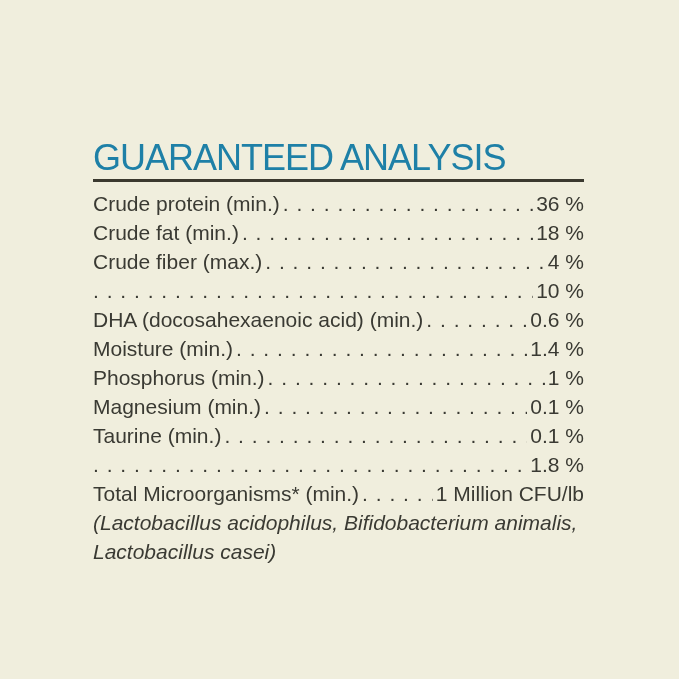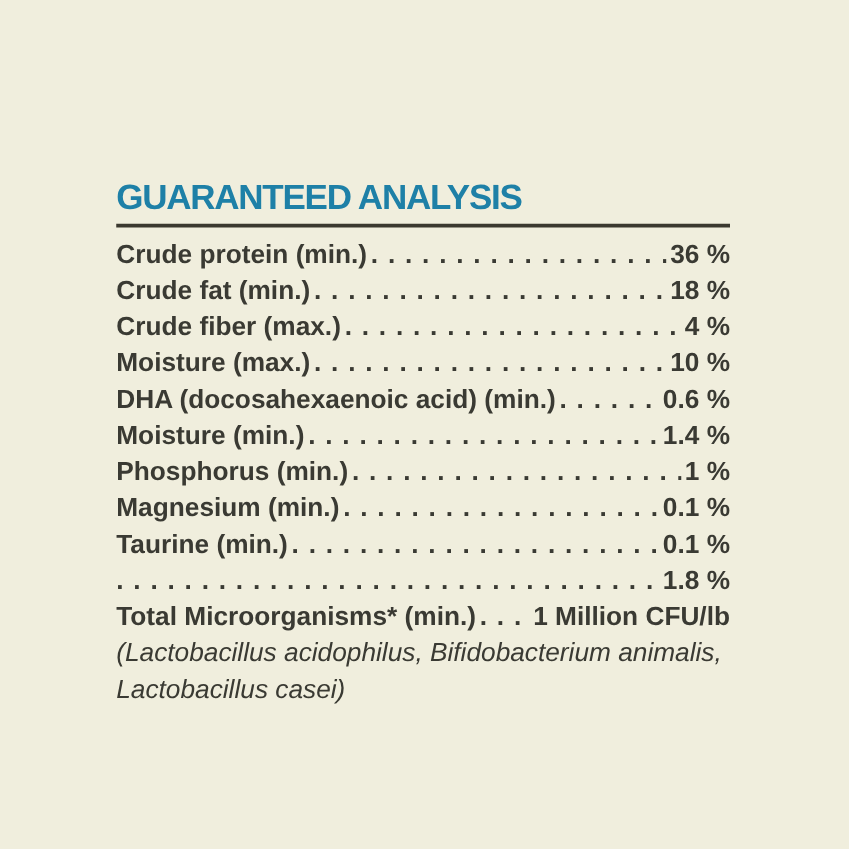--- a/index.html
+++ b/index.html
@@ -21,42 +21,41 @@
     height: 679px;
     background: var(--background-color, #f0eedd);
   }
   .content {
     position: absolute;
     left: 93px;
     top: 138px;
     width: 491px;
   }
   .title {
-    font-size: 28px;
-    font-weight: 700;
+    font-size: 36px;
+    font-weight: 400;
     letter-spacing: -1px;
     line-height: 40px;
     color: var(--accent-color, #1e80a7);
     white-space: nowrap;
   }
   .divider {
     margin-top: 1px;
     height: 3px;
     background: var(--rule-color, #3b392f);
   }
   .rows {
     margin-top: 7px;
     font-size: 21px;
   }
   .row {
     display: flex;
     align-items: center;
     line-height: 29px;
     white-space: nowrap;
-    font-weight: bold;
   }
   .row .label { flex: 0 0 auto; padding-right: 3px; }
   .row .dots {
     flex: 1 1 auto;
     overflow: hidden;
     white-space: nowrap;
     min-width: 0;
   }
   .row .dots::after {
     content: ". . . . . . . . . . . . . . . . . . . . . . . . . . . . . . . . . . . . . . . . . . . . . . . . . . . . . . . . . . . . . . . . . . . .";
@@ -90,21 +89,20 @@
     <span class="value">18 %</span>
   </div>
 
   <div class="row">
     <span class="label">Crude fiber (max.)</span>
     <span class="dots"></span>
     <span class="value">4 %</span>
   </div>
 
   <div class="row">
-    <span class="label">Moisture (max.)</span>
     <span class="dots"></span>
     <span class="value">10 %</span>
   </div>
 
 
   <div class="row">
     <span class="label">DHA (docosahexaenoic acid) (min.)</span>
     <span class="dots"></span>
     <span class="value">0.6 %</span>
   </div>

